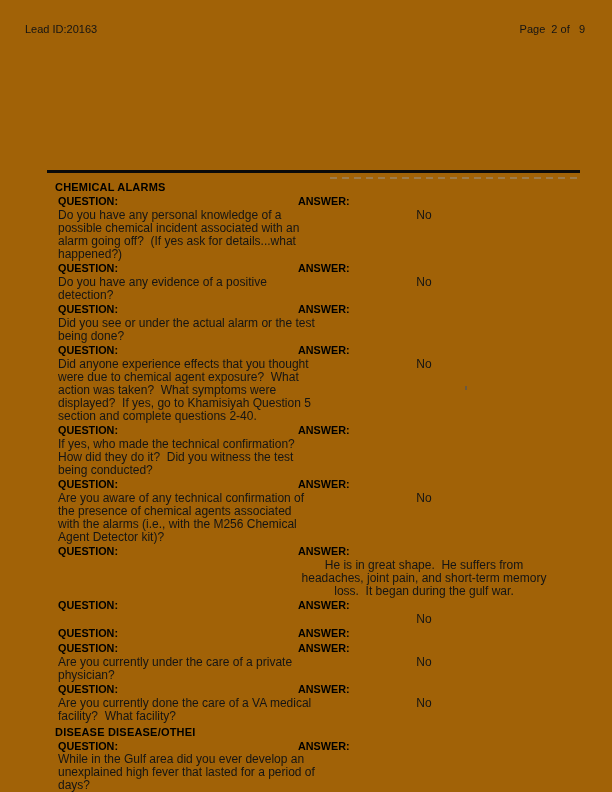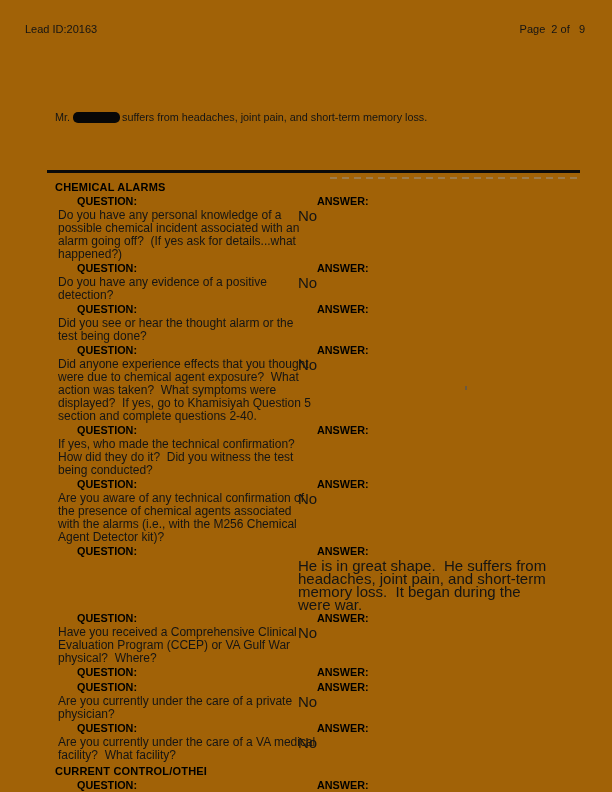--- a/index.html
+++ b/index.html
@@ -44,45 +44,44 @@
     margin:2px 0 0 8px;line-height:14px;color:#000;
   }
   .section-items{margin-left:11px;}
   .qa-item{
     display:grid;
     grid-template-columns:240px 1fr;
     grid-template-rows:auto auto;
     margin-bottom:.5px;
   }
   .qa-label{
-    font-size:10.8px;font-weight:bold;line-height:13.5px;margin-top:1px;color:#000;margin-left:19px;
+    font-size:10.8px;font-weight:bold;line-height:13.5px;margin-top:1px;color:#000;
   }
   .qa-label.q{grid-column:1;grid-row:1;}
   .qa-label.a{grid-column:2;grid-row:1;}
   .qa-qtext{
     grid-column:1;grid-row:2;
     width:258px;font-size:12px;line-height:13px;white-space:pre-wrap;
   }
   .qa-atext{
     grid-column:2;grid-row:2;
-    width:252px;font-size:15px;line-height:13px;white-space:pre-wrap;
+    width:252px;font-size:12px;line-height:13px;white-space:pre-wrap;text-align:center;
   }
 </style>
 </head>
 <body>
 
 <div class="page">
 
   <div class="doc-header">
     <span class="lead-id">Lead ID:20163</span>
     <span class="page-num">Page  2 of   9</span>
   </div>
 
   <div class="intro">
-    <div class="intro-line"><span>Mr.</span><span class="redaction"></span><span>suffers from headaches, joint pain, and short-term memory loss.</span></div>
   </div>
 
   <div class="qa-table">
     <div class="scan-smudge"></div>
     <div class="scan-tick"></div>
 
   <div class="qa-section">
     <div class="section-title">CHEMICAL ALARMS</div>
     <div class="section-items">
   <div class="qa-item">
@@ -95,21 +94,21 @@
   <div class="qa-item">
     <div class="qa-label q">QUESTION:</div>
     <div class="qa-label a">ANSWER:</div>
     <div class="qa-qtext">Do you have any evidence of a positive detection?</div>
     <div class="qa-atext">No</div>
   </div>
 
   <div class="qa-item">
     <div class="qa-label q">QUESTION:</div>
     <div class="qa-label a">ANSWER:</div>
-    <div class="qa-qtext">Did you see or hear the thought alarm or the test being done?</div>
+    <div class="qa-qtext">Did you see or under the actual alarm or the test being done?</div>
     <div class="qa-atext"></div>
   </div>
 
   <div class="qa-item">
     <div class="qa-label q">QUESTION:</div>
     <div class="qa-label a">ANSWER:</div>
     <div class="qa-qtext">Did anyone experience effects that you thought were due to chemical agent exposure?  What action was taken?  What symptoms were displayed?  If yes, go to Khamisiyah Question 5 section and complete questions 2-40.</div>
     <div class="qa-atext">No</div>
   </div>
 
@@ -127,57 +126,57 @@
     <div class="qa-atext">No</div>
   </div>
 </div>
   </div>
 
   <div class="qa-section">
     <div class="section-items">
   <div class="qa-item">
     <div class="qa-label q">QUESTION:</div>
     <div class="qa-label a">ANSWER:</div>
-    <div class="qa-atext">He is in great shape.  He suffers from headaches, joint pain, and short-term memory loss.  It began during the were war.</div>
+    <div class="qa-atext">He is in great shape.  He suffers from headaches, joint pain, and short-term memory loss.  It began during the gulf war.</div>
   </div>
 
   <div class="qa-item">
     <div class="qa-label q">QUESTION:</div>
     <div class="qa-label a">ANSWER:</div>
-    <div class="qa-qtext">Have you received a Comprehensive Clinical Evaluation Program (CCEP) or VA Gulf War physical?  Where?</div>
     <div class="qa-atext">No</div>
   </div>
 
   <div class="qa-item">
     <div class="qa-label q">QUESTION:</div>
     <div class="qa-label a">ANSWER:</div>
     <div class="qa-atext"></div>
   </div>
 
   <div class="qa-item">
     <div class="qa-label q">QUESTION:</div>
     <div class="qa-label a">ANSWER:</div>
     <div class="qa-qtext">Are you currently under the care of a private physician?</div>
     <div class="qa-atext">No</div>
   </div>
 
   <div class="qa-item">
     <div class="qa-label q">QUESTION:</div>
     <div class="qa-label a">ANSWER:</div>
-    <div class="qa-qtext">Are you currently under the care of a VA medical facility?  What facility?</div>
+    <div class="qa-qtext">Are you currently done the care of a VA medical facility?  What facility?</div>
     <div class="qa-atext">No</div>
   </div>
 </div>
   </div>
 
   <div class="qa-section">
-    <div class="section-title">CURRENT CONTROL/OTHEI</div>
+    <div class="section-title">DISEASE DISEASE/OTHEI</div>
     <div class="section-items">
   <div class="qa-item">
     <div class="qa-label q">QUESTION:</div>
     <div class="qa-label a">ANSWER:</div>
+    <div class="qa-qtext">While in the Gulf area did you ever develop an unexplained high fever that lasted for a period of days?</div>
     <div class="qa-atext"></div>
   </div>
 </div>
   </div>
 </div>
 
 </div>
 
 </body></html>

